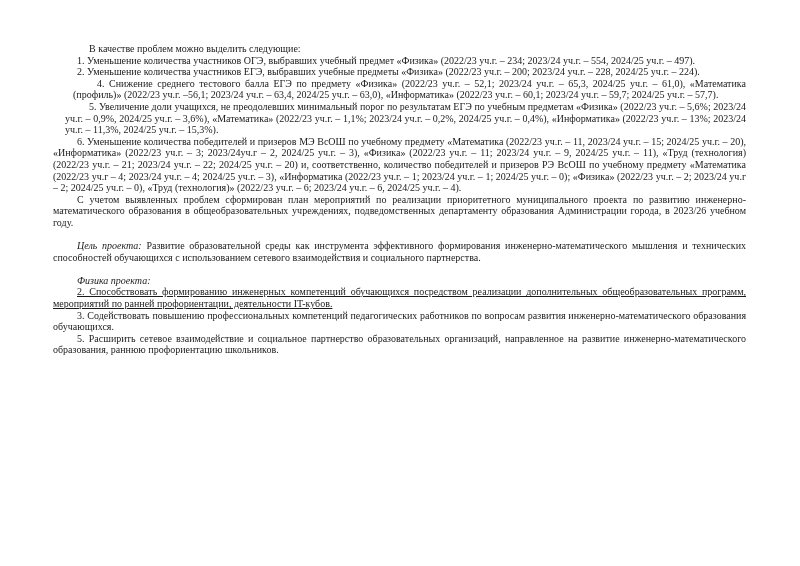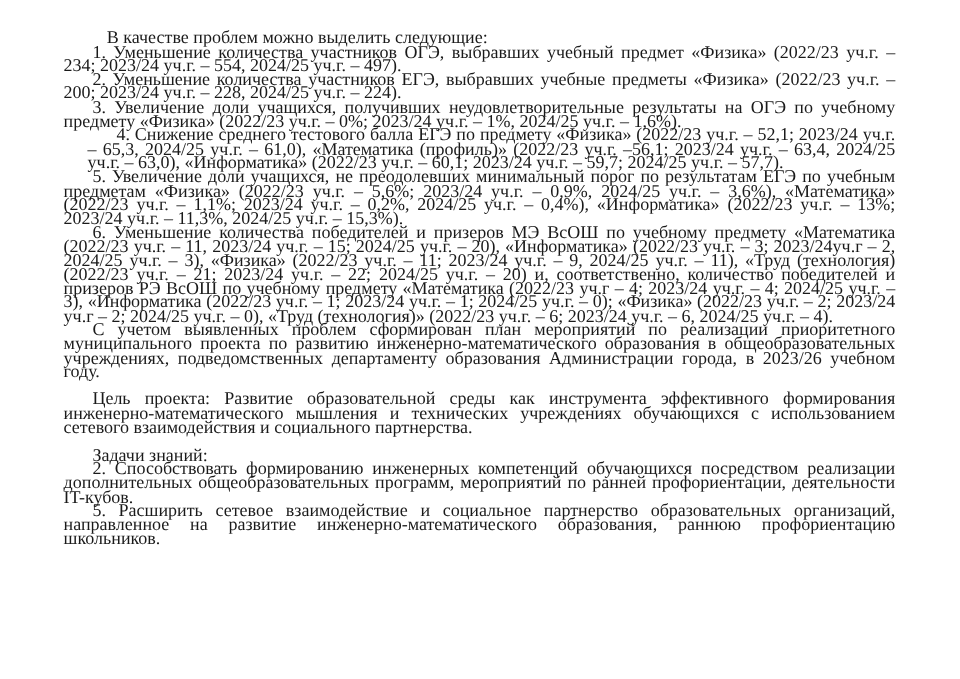--- a/index.html
+++ b/index.html
@@ -9,57 +9,58 @@
   }
   body {
     width: 800px;
     height: 566px;
     overflow: hidden;
     position: relative;
   }
   .page {
     position: absolute;
     left: 53px;
-    top: 27px;
+    top: 43px;
     width: 693px;
     font-family: "Liberation Serif", "DejaVu Serif", serif;
-    font-size: 15px;
+    font-size: 10px;
     line-height: 11.6px;
     color: #1a1a1a;
   }
   .p {
     margin: 0;
     text-align: justify;
     text-indent: 36px;
   }
   .gap {
     height: 11.6px;
   }
   .it {
+    font-style: italic;
   }
 </style>
 </head>
 <body>
 
 <div class="page">
   <p class="p" style="text-indent:36px;">В качестве проблем можно выделить следующие:</p>
 
   <p class="p" style="text-indent:24px;">1. Уменьшение количества участников ОГЭ, выбравших учебный предмет «Физика» (2022/23 уч.г. – 234; 2023/24 уч.г. – 554, 2024/25 уч.г. – 497).</p>
   <p class="p" style="text-indent:24px;">2. Уменьшение количества участников ЕГЭ, выбравших учебные предметы «Физика» (2022/23 уч.г. – 200; 2023/24 уч.г. – 228, 2024/25 уч.г. – 224).</p>
-  <p class="p" style="text-indent:24px;">3. Увеличение доли учащихся, получивших неудовлетворительные результаты на ОГЭ по учебному предмету «Физика» (2022/23 уч.г. – 0%; 2023/24 уч.г. – 1%, 2024/25 уч.г. – 1,6%).</p>
   <p class="p" style="text-indent:24px;margin-left:20px;">4. Снижение среднего тестового балла ЕГЭ по предмету «Физика» (2022/23 уч.г. – 52,1; 2023/24 уч.г. – 65,3, 2024/25 уч.г. – 61,0), «Математика (профиль)» (2022/23 уч.г. –56,1; 2023/24 уч.г. – 63,4, 2024/25 уч.г. – 63,0), «Информатика» (2022/23 уч.г. – 60,1; 2023/24 уч.г. – 59,7; 2024/25 уч.г. – 57,7).</p>
-  <p class="p" style="text-indent:24px;">5. Увеличение доли учащихся, не преодолевших минимальный порог по результатам ЕГЭ по учебным предметам «Физика» (2022/23 уч.г. – 5,6%; 2023/24 уч.г. – 0,9%, 2024/25 уч.г. – 3,6%), «Математика» (2022/23 уч.г. – 1,1%; 2023/24 уч.г. – 0,2%, 2024/25 уч.г. – 0,4%), «Информатика» (2022/23 уч.г. – 13%; 2023/24 уч.г. – 11,3%, 2024/25 уч.г. – 15,3%).</p>
+  <p class="p" style="text-indent:24px;margin-left:12px;">5. Увеличение доли учащихся, не преодолевших минимальный порог по результатам ЕГЭ по учебным предметам «Физика» (2022/23 уч.г. – 5,6%; 2023/24 уч.г. – 0,9%, 2024/25 уч.г. – 3,6%), «Математика» (2022/23 уч.г. – 1,1%; 2023/24 уч.г. – 0,2%, 2024/25 уч.г. – 0,4%), «Информатика» (2022/23 уч.г. – 13%; 2023/24 уч.г. – 11,3%, 2024/25 уч.г. – 15,3%).</p>
   <p class="p" style="text-indent:24px;">6. Уменьшение количества победителей и призеров МЭ ВсОШ по учебному предмету «Математика (2022/23 уч.г. – 11, 2023/24 уч.г. – 15; 2024/25 уч.г. – 20), «Информатика» (2022/23 уч.г. – 3; 2023/24уч.г – 2, 2024/25 уч.г. – 3), «Физика» (2022/23 уч.г. – 11; 2023/24 уч.г. – 9, 2024/25 уч.г. – 11), «Труд (технология) (2022/23 уч.г. – 21; 2023/24 уч.г. – 22; 2024/25 уч.г. – 20) и, соответственно, количество победителей и призеров РЭ ВсОШ по учебному предмету «Математика (2022/23 уч.г – 4; 2023/24 уч.г. – 4; 2024/25 уч.г. – 3), «Информатика (2022/23 уч.г. – 1; 2023/24 уч.г. – 1; 2024/25 уч.г. – 0); «Физика» (2022/23 уч.г. – 2; 2023/24 уч.г – 2; 2024/25 уч.г. – 0), «Труд (технология)» (2022/23 уч.г. – 6; 2023/24 уч.г. – 6, 2024/25 уч.г. – 4).</p>
 
   <p class="p" style="text-indent:24px;">С учетом выявленных проблем сформирован план мероприятий по реализации приоритетного муниципального проекта по развитию инженерно-математического образования в общеобразовательных учреждениях, подведомственных департаменту образования Администрации города, в 2023/26 учебном году.</p>
 
   <div class="gap"></div>
 
   <p class="p" style="text-indent:24px;">
-    <span class="it">Цель проекта:</span><span> Развитие образовательной среды как инструмента эффективного формирования инженерно-математического мышления и технических учреждениях обучающихся с использованием сетевого взаимодействия и социального партнерства.</span>
+    <span class="it">Цель проекта:</span><span> Развитие образовательной среды как инструмента эффективного формирования инженерно-математического мышления и технических способностей обучающихся с использованием сетевого взаимодействия и социального партнерства.</span>
   </p>
 
   <div class="gap"></div>
 
-  <p class="p it" style="text-indent:24px;">Задачи знаний:</p>
-  <p class="p" style="text-indent:24px;">2. Способствовать формированию инженерных компетенций обучающихся посредством реализации дополнительных общеобразовательных программ, мероприятий по ранней профориентации, деятельности IT-кубов.</p>
+  <p class="p it" style="text-indent:24px;">Физика проекта:</p>
+  <p class="p" style="text-indent:24px;text-decoration:underline;">2. Способствовать формированию инженерных компетенций обучающихся посредством реализации дополнительных общеобразовательных программ, мероприятий по ранней профориентации, деятельности IT-кубов.</p>
+  <p class="p" style="text-indent:24px;">3. Содействовать повышению профессиональных компетенций педагогических работников по вопросам развития инженерно-математического образования обучающихся.</p>
   <p class="p" style="text-indent:24px;">5. Расширить сетевое взаимодействие и социальное партнерство образовательных организаций, направленное на развитие инженерно-математического образования, раннюю профориентацию школьников.</p>
 </div>
 
 </body></html>

